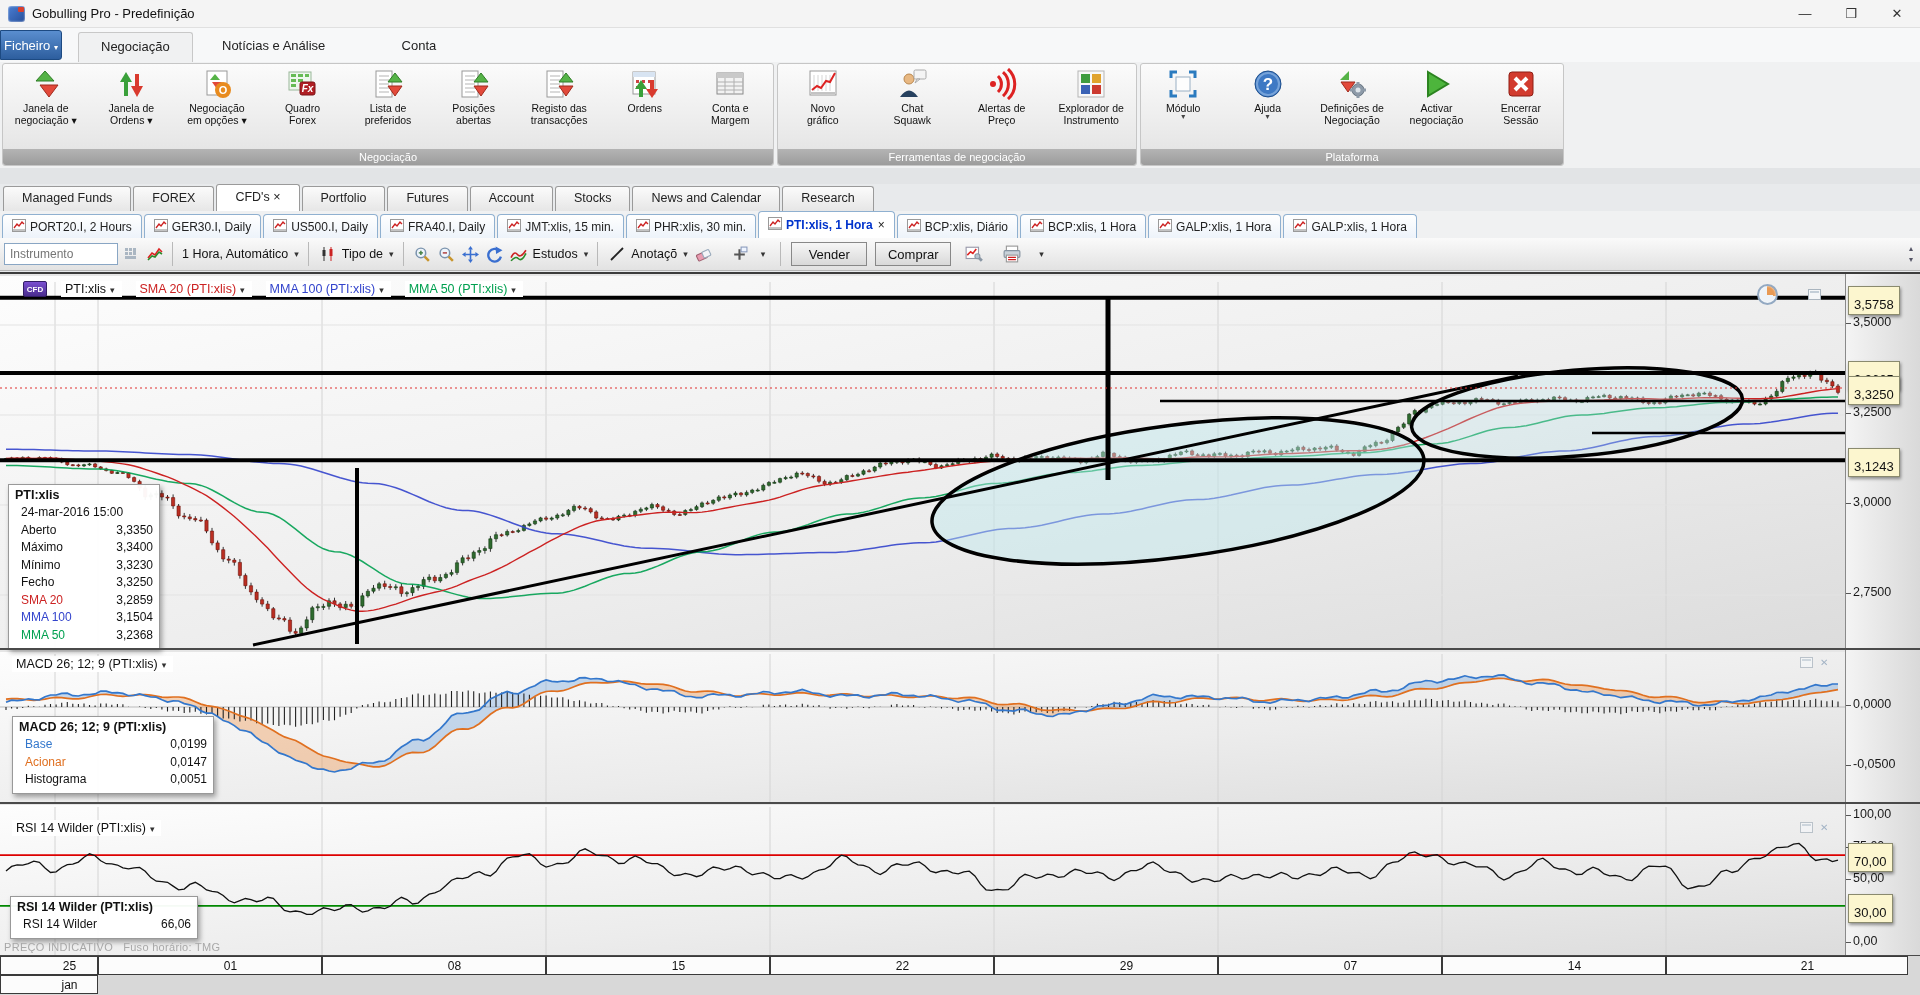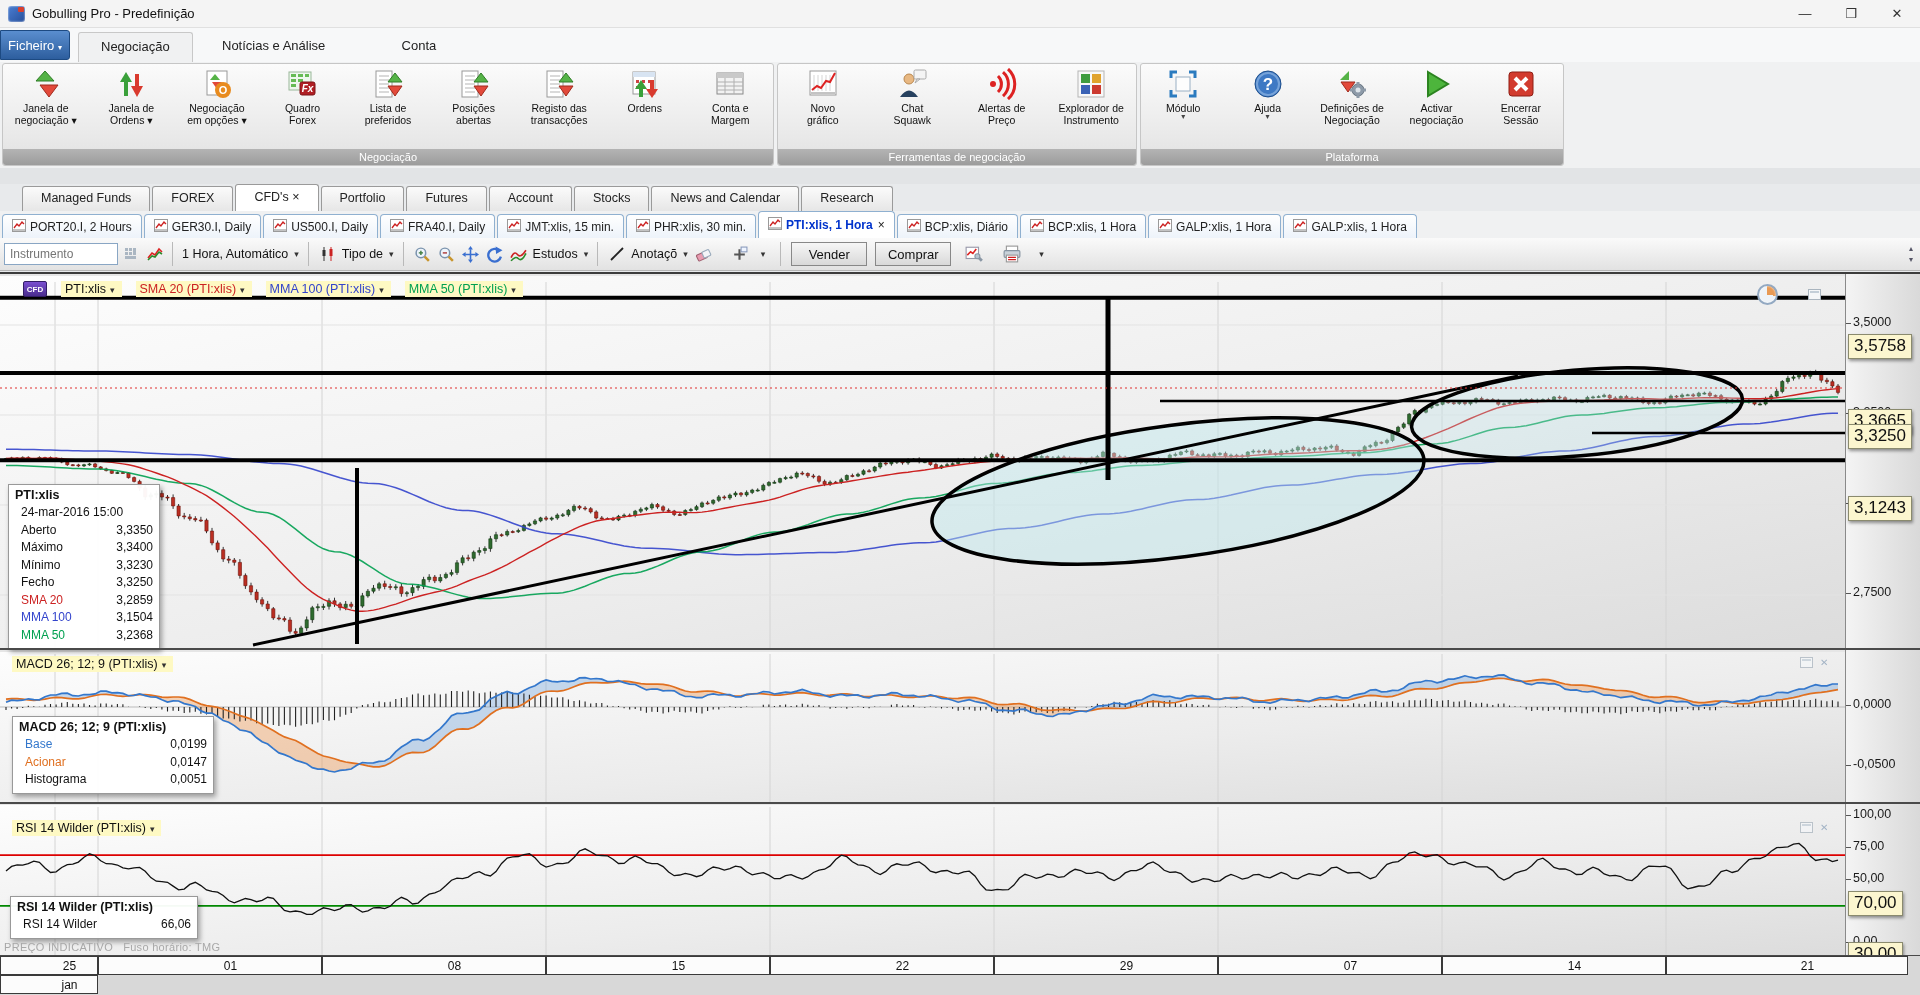--- a/index.html
+++ b/index.html
@@ -8,38 +8,38 @@
        font-family:"Liberation Sans","DejaVu Sans",sans-serif;color:#111;background:#e8eaec;}
   
   .titlebar{position:absolute;left:0;top:0;width:1920px;height:28px;background:#f4f4f4;border-bottom:1px solid #e0e0e0;}
   .appicon{position:absolute;left:8px;top:6px;width:17px;height:16px;border-radius:3px;
            background:linear-gradient(135deg,#4a7ed2,#274f9b);box-shadow:inset 0 0 2px #fff;}
   .appicon:after{content:"";position:absolute;right:1px;top:1px;width:6px;height:5px;background:#d8402e;border-radius:1px;}
   .apptitle{position:absolute;left:32px;top:6px;font-size:13px;color:#111;}
   .wbtn{position:absolute;top:0;width:46px;height:28px;text-align:center;line-height:28px;font-size:13px;color:#333;}
   
   .menubar{position:absolute;left:0;top:28px;width:1920px;height:34px;background:#f7f8f9;}
-  .filebtn{position:absolute;left:0;top:2px;width:70px;height:30px;border-radius:0 3px 3px 0;
+  .filebtn{position:absolute;left:0;top:2px;width:62px;height:30px;border-radius:0 3px 3px 0;
            background:linear-gradient(#5a8ecf,#2d5e9e);color:#fff;font-size:13px;line-height:30px;text-align:center;border:1px solid #1d4a82;}
   .mtab{position:absolute;top:4px;height:30px;line-height:28px;padding:0 22px;font-size:13px;color:#222;}
   .mtab.active{background:#f0f1f2;border:1px solid #c8c8c8;border-bottom:none;border-radius:3px 3px 0 0;}
   
   .ribbon{position:absolute;left:0;top:62px;width:1920px;height:106px;background:#f0f1f2;}
   .rgroup{position:absolute;top:1px;height:103px;border:1px solid #c6c6c6;border-radius:3px;
           background:linear-gradient(#fbfbfb,#e7e7e7 80%,#dedede);}
   .rrow{position:absolute;left:0;top:0;right:0;bottom:16px;display:flex;}
   .rbtn{flex:1;display:flex;flex-direction:column;align-items:center;padding-top:4px;cursor:default;}
   .ricon{width:32px;height:32px;}
   .rlab{font-size:10.5px;line-height:1.15;text-align:center;white-space:pre-line;margin-top:2px;color:#111;}
   .rdd{font-size:8px;color:#444;line-height:6px;}
   .rglabel{position:absolute;left:0;right:0;bottom:0;height:16px;background:linear-gradient(#b4b4b4,#9c9c9c);
            color:#fff;font-size:11px;text-align:center;line-height:16px;border-radius:0 0 3px 3px;}
   .strip{position:absolute;left:0;top:168px;width:1920px;height:16px;background:#e2e4e6;}
   
-  .wtabs{position:absolute;left:0;top:184px;width:1920px;height:27px;background:#e8eaec;display:flex;align-items:flex-end;padding-left:22px;}
+  .wtabs{position:absolute;left:0;top:184px;width:1920px;height:27px;background:#e8eaec;display:flex;align-items:flex-end;padding-left:3px;}
   .wtab{height:25px;line-height:23px;padding:0 18px;font-size:12.5px;border:1px solid #9a9a9a;border-bottom:none;
         border-radius:3px 3px 0 0;background:linear-gradient(#fbfbfb,#e6e6e6);margin-right:2px;color:#222;}
   .wtab.active{background:#fff;height:27px;line-height:25px;}
   
   .ctabs{position:absolute;left:0;top:211px;width:1920px;height:27px;background:#f0f1f2;display:flex;align-items:flex-end;padding-left:2px;}
   .ctab{height:24px;display:flex;align-items:center;padding:0 9px;font-size:12px;border:1px solid #8fb0d0;border-bottom:none;
         border-radius:4px 4px 0 0;background:linear-gradient(#ffffff,#edf3fa);margin-right:2px;color:#222;white-space:nowrap;}
   .ctab.active{background:#fff;height:27px;color:#0033cc;font-weight:bold;}
   .ctab .x{color:#222;margin-left:5px;font-weight:normal;}
   .ctab svg{margin-right:4px;}
@@ -54,25 +54,25 @@
   .dd{font-size:9px;color:#333;margin:0 3px;}
   .tbtn{width:76px;height:24px;border:1px solid #888;background:linear-gradient(#f6f6f6,#d9d9d9);
         font-size:13px;text-align:center;line-height:22px;margin:0 4px;color:#111;}
   .tb-scroll{position:absolute;right:2px;top:5px;width:14px;height:24px;font-size:8px;color:#556;text-align:center;line-height:11px;}
   
   .chartwrap{position:absolute;left:0;top:272px;width:1920px;height:723px;background:#e6e6e6;}
   .topline{position:absolute;left:0;top:0;width:1920px;height:2px;background:#3c3c3c;}
   .axis{position:absolute;left:1845px;top:2px;width:75px;height:682px;background:linear-gradient(90deg,#f4f4f4,#d9d9d9);border-left:1px solid #8a8a8a;}
   .alab{position:absolute;left:7px;font-size:12.5px;color:#1a1a1a;white-space:nowrap;}
   .alab:before{content:"";position:absolute;left:-7px;top:8px;width:5px;height:1px;background:#555;}
-  .callout{position:absolute;left:2px;padding:1px 5px 2px 5px;background:#fcf6cf;border:1px solid #8a8a6e;
-           box-shadow:1px 2px 3px rgba(0,0,0,.4);font-size:17px;color:#111;white-space:nowrap;margin-top:48px;}
+  .callout{position:absolute;left:2px;padding:10px 5px 2px 5px;background:#fcf6cf;border:1px solid #8a8a6e;
+           box-shadow:1px 2px 3px rgba(0,0,0,.4);font-size:13px;color:#111;white-space:nowrap;}
   .psep{position:absolute;left:0;width:1920px;background:#4a4a4a;}
   .legend{position:absolute;display:flex;align-items:center;gap:14px;font-size:12.5px;}
-  .legitem{background:#fef9c3;padding:1px 4px;white-space:nowrap;}
+  .legitem{background:#ffffff;padding:1px 4px;white-space:nowrap;}
   .legitem .dd{margin-left:4px;}
   .cfdbadge{width:24px;height:16px;background:linear-gradient(#7a4fd0,#4a2d8e);color:#fff;font-size:8px;font-weight:bold;
             text-align:center;line-height:16px;border-radius:2px;border:1px solid #321d66;}
   .ptooltip{position:absolute;background:rgba(255,255,255,.96);border:1px solid #999;box-shadow:2px 3px 5px rgba(0,0,0,.35);
             font-size:12px;padding:2px 6px 4px 6px;}
   .ptooltip .tt-title{font-weight:bold;font-size:12.5px;padding:1px 0 2px 0;}
   .ttrow{display:flex;justify-content:space-between;height:17.5px;line-height:17.5px;padding-left:6px;}
   .ttrow .v{text-align:right;}
   .statusline{position:absolute;left:4px;top:669px;font-size:11px;color:#a8a8a8;letter-spacing:.3px;}
   .clockicon{position:absolute;left:1757px;top:12px;width:21px;height:21px;border-radius:50%;

